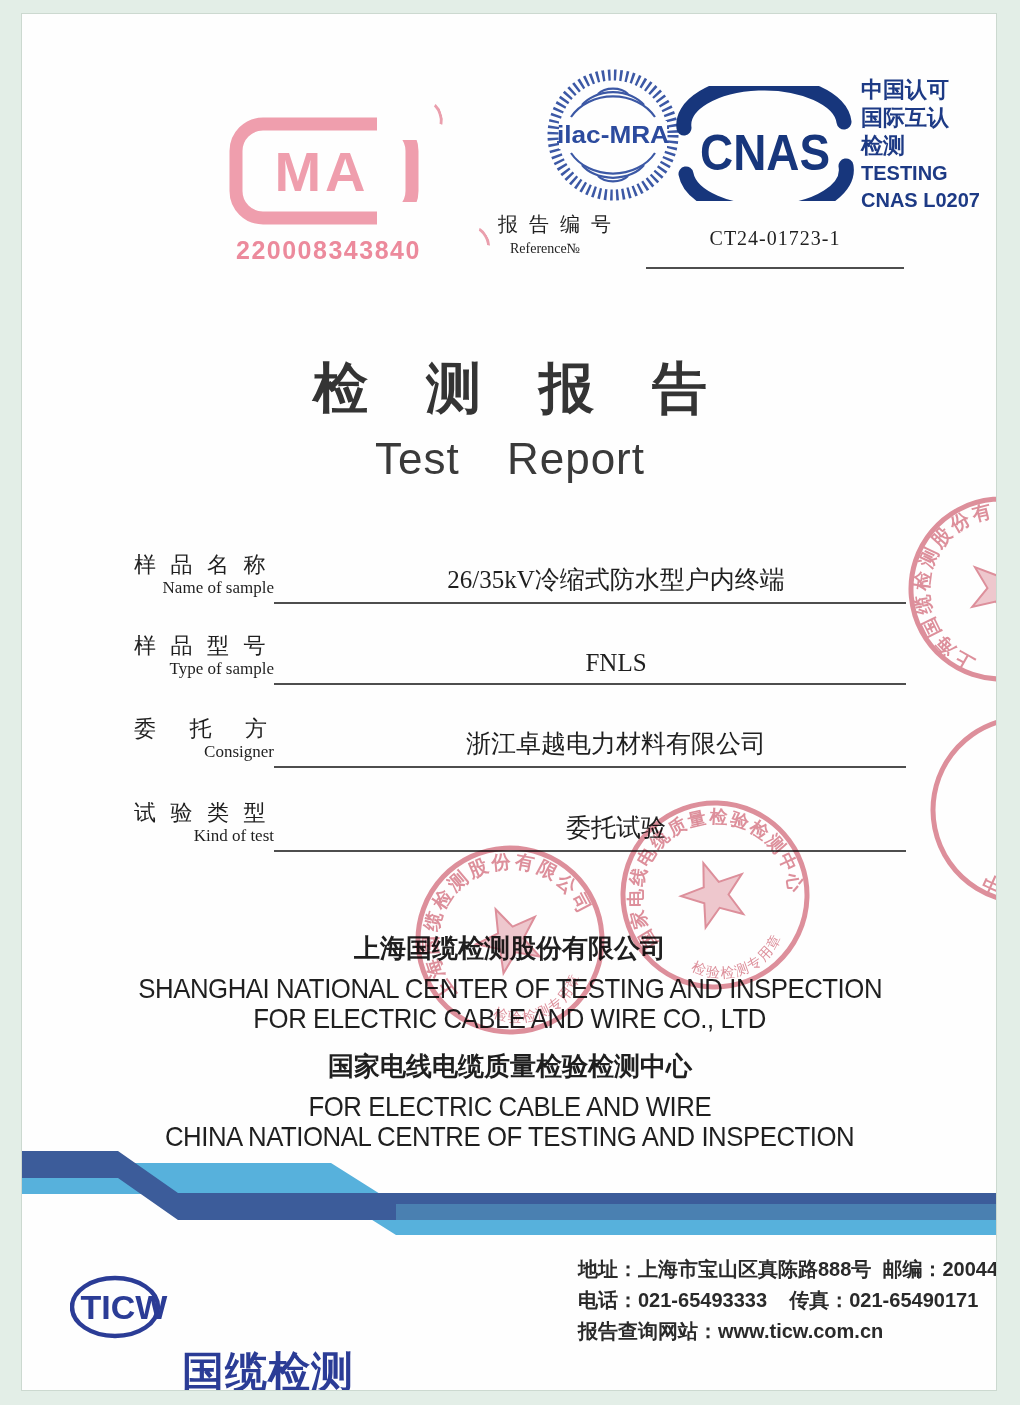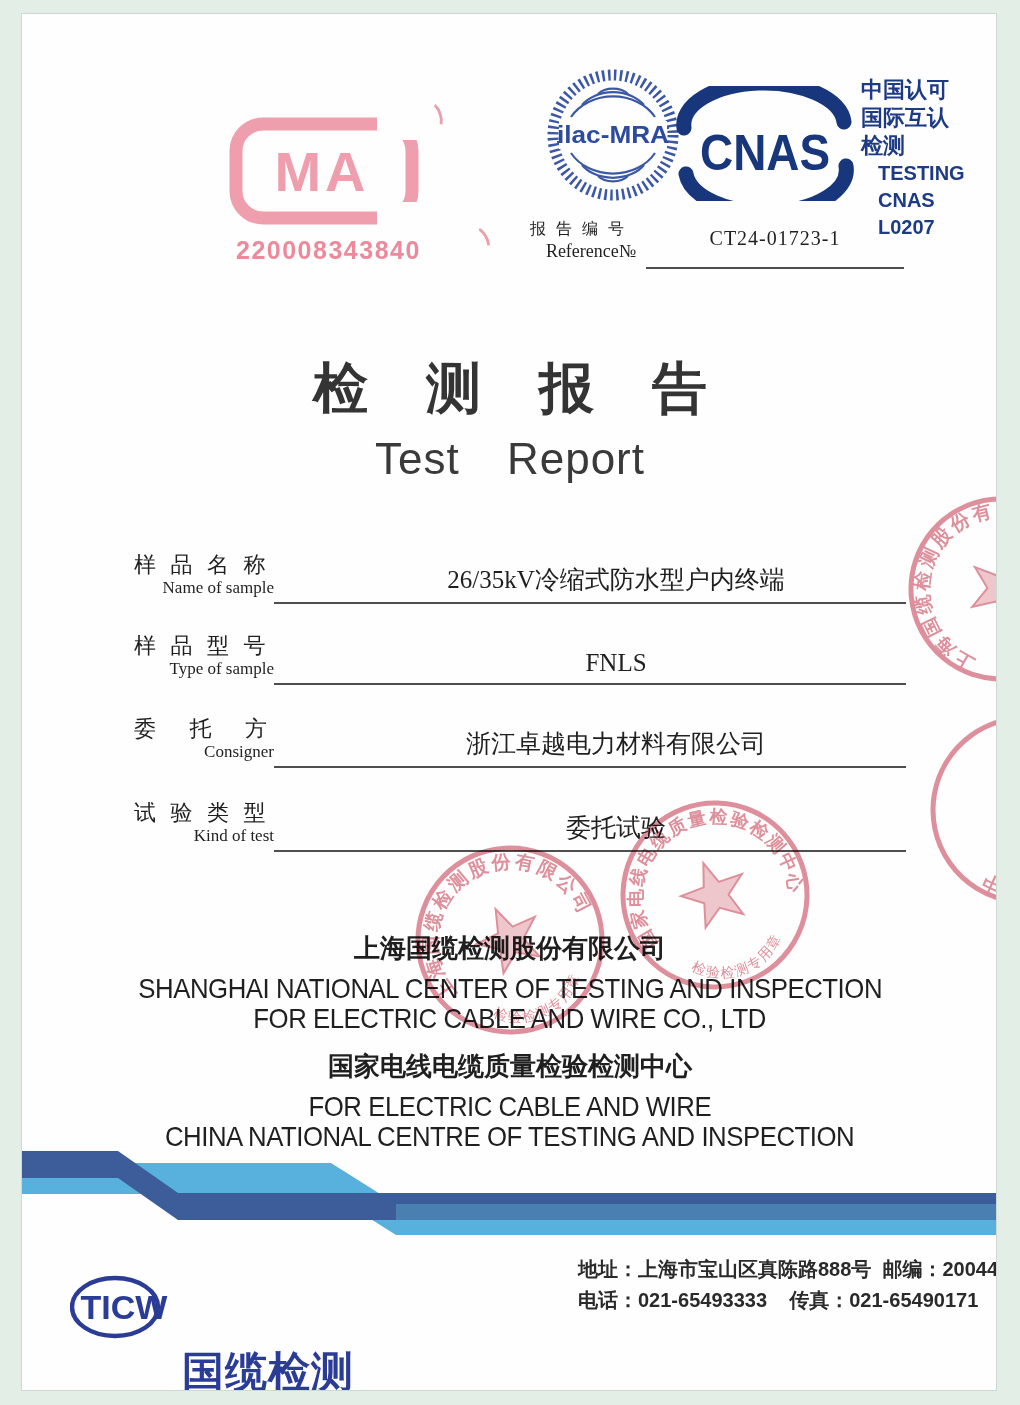--- a/index.html
+++ b/index.html
@@ -24,25 +24,25 @@
   .cma-number {
     left:214px; top:205px; width:178px; text-align:center;
     font-weight:bold; font-size:25px; letter-spacing:1.5px; color:#ec8a9c;margin-top:17px;
   }
   .ilac-wrap { left:524px; top:54px; }
   .cnas-wrap { left:652px; top:72px; }
   .accr {
     left:839px; top:62px; color:#1d3a85; font-weight:bold;
   }
   .accr-zh { font-size:22px; line-height:28px; }
-  .accr-en { font-size:20px; line-height:27px;margin-left:17px; }
-
-  
-  .ref-zh { left:508px; top:197px; width:126px; font-size:16px; word-spacing:6px; color:#1f1f1f;margin-top:8px; }
-  .ref-en { left:488px; top:227px; width:126px; font-size:18px; text-align:right; color:#1f1f1f; }
+  .accr-en { font-size:20px; line-height:27px; }
+
+  
+  .ref-zh { left:476px; top:197px; width:126px; font-size:20px; word-spacing:6px; color:#1f1f1f; }
+  .ref-en { left:488px; top:227px; width:126px; font-size:14px; text-align:left; color:#1f1f1f; }
   .ref-value {
     left:624px; top:213px; width:258px; text-align:center;
     font-size:20px; letter-spacing:1px; color:#1f1f1f;
   }
   .ref-line { left:624px; top:253px; width:258px; border-bottom:2px solid #4e4e4e; }
 
   
   .title-zh {
     left:0; top:338px; width:976px; text-align:center;
     font-size:55px; font-weight:bold; color:#343434;
@@ -201,20 +201,21 @@
 
     <svg class="abs ticw" width="300" height="80" viewBox="0 0 300 80">
       <ellipse cx="45" cy="37" rx="43" ry="29" fill="none" stroke="#2b3c96" stroke-width="4.5"></ellipse>
       <text x="54" y="49" text-anchor="middle" font-size="34" font-weight="bold" fill="#2b3c96">TICW</text>
     </svg>
     <div class="abs ticw-word">国缆检测</div>
 
     <div class="abs contact">
       <div>地址：上海市宝山区真陈路888号  邮编：200444</div>
       <div>电话：021-65493333    传真：021-65490171</div>
+      <div>报告查询网站：www.ticw.com.cn</div>
     </div>
 
     <svg class="seal" style="left:378px; top:816px;" width="220" height="220" viewBox="-110 -110 220 220">
       <g transform="rotate(-25)">
         <circle r="92" class="seal-ring"></circle>
         <path id="sa-top" d="M -70,26 A 74,74 0 1 1 70,26" fill="none"></path>
         <path id="sa-bot" d="M -48,62 A 64,64 0 0 0 48,62" fill="none"></path>
         <polygon class="seal-star" points="0,-34 8,-11 32.3,-10.5 12.9,4.2 20,27.5 0,13.6 -20,27.5 -12.9,4.2 -32.3,-10.5 -8,-11"></polygon>
         <text class="seal-text"><textPath href="#sa-top">上海国缆检测股份有限公司</textPath></text>
         <text class="seal-text-sm"><textPath href="#sa-bot">检验检测专用章</textPath></text>

